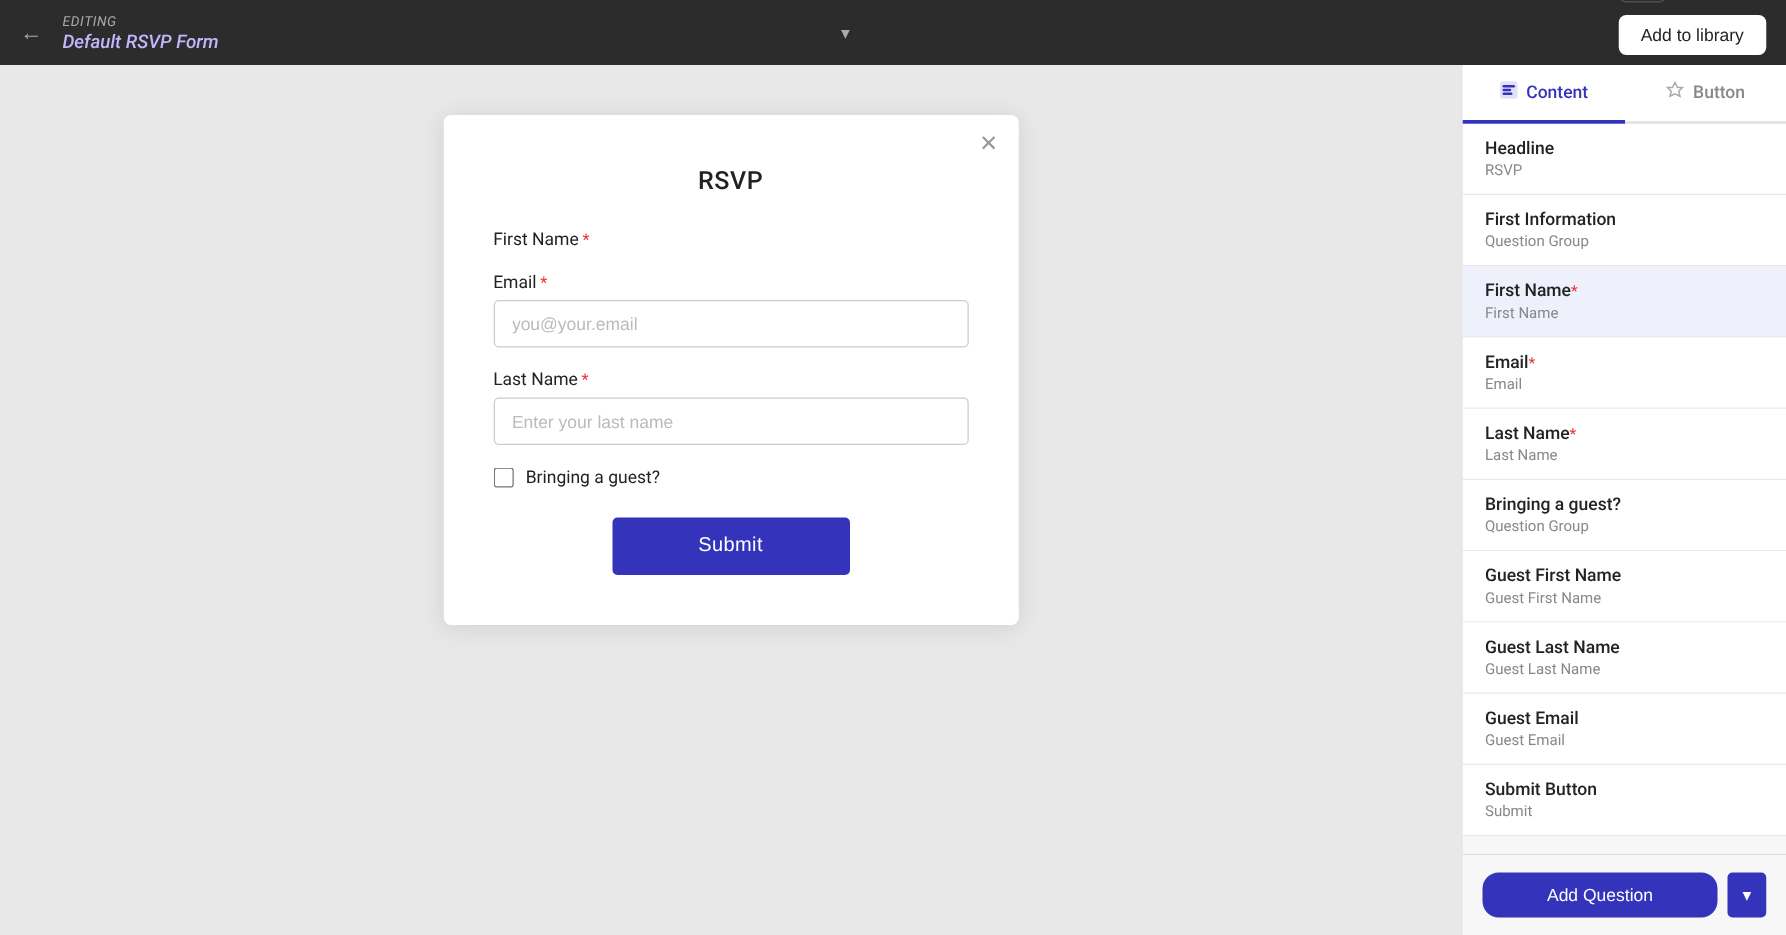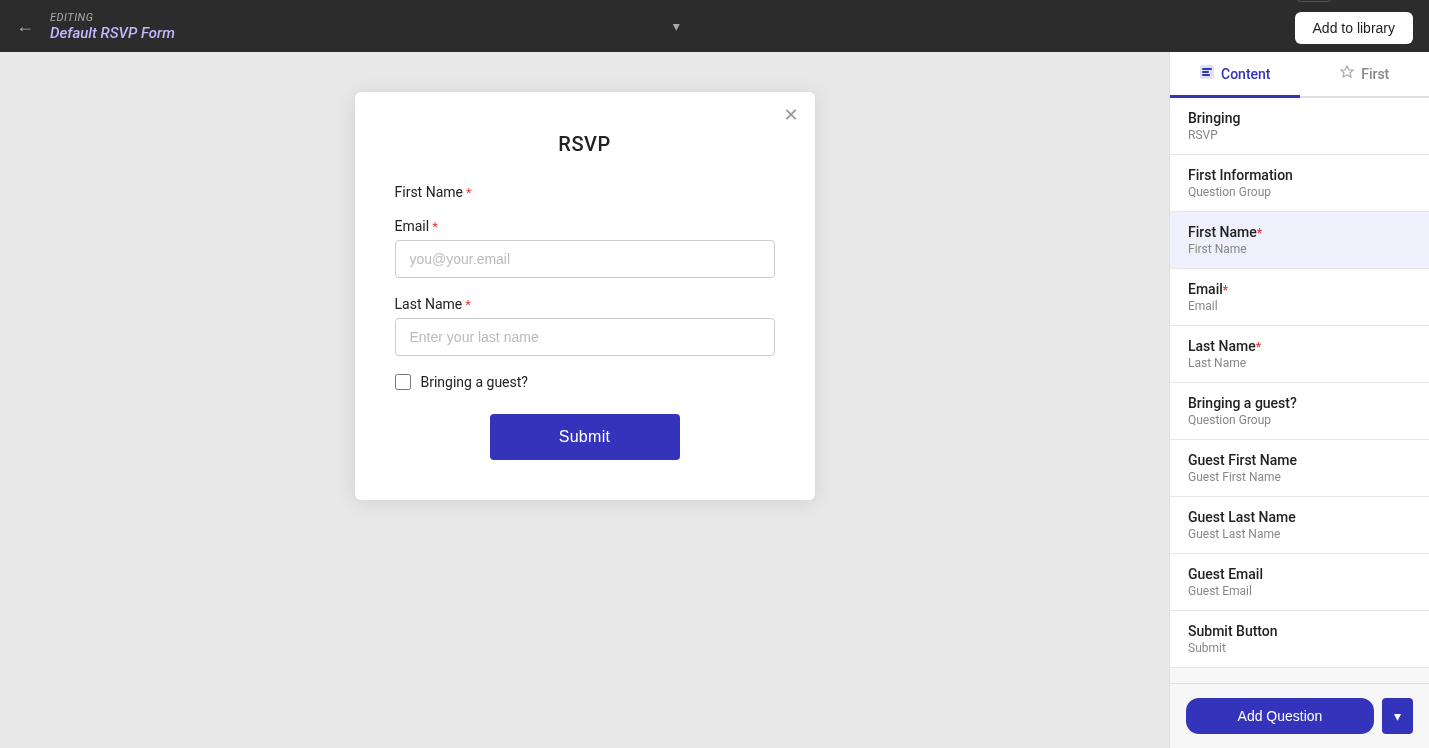--- a/index.html
+++ b/index.html
@@ -194,28 +194,28 @@
           </svg>
         </span>
         <span>Content</span>
       </div>
       <div class="sidebar-tab">
         <span>
           <svg width="16" height="16" viewBox="0 0 16 16" fill="none">
             <path d="M8 2L10 6H14L11 9L12 13L8 11L4 13L5 9L2 6H6L8 2Z" stroke="#aaa" stroke-width="1.2" fill="none"></path>
           </svg>
         </span>
-        <span>First</span>
+        <span>Button</span>
       </div>
     </div>
 
     <div class="sidebar-items">
 
       <div class="sidebar-item">
-        <div class="sidebar-item-title">Bringing</div>
+        <div class="sidebar-item-title">Headline</div>
         <div class="sidebar-item-subtitle">RSVP</div>
       </div>
 
       <div class="sidebar-item">
         <div class="sidebar-item-title">First Information</div>
         <div class="sidebar-item-subtitle">Question Group</div>
       </div>
 
       <div class="sidebar-item active">
         <div class="sidebar-item-title">

